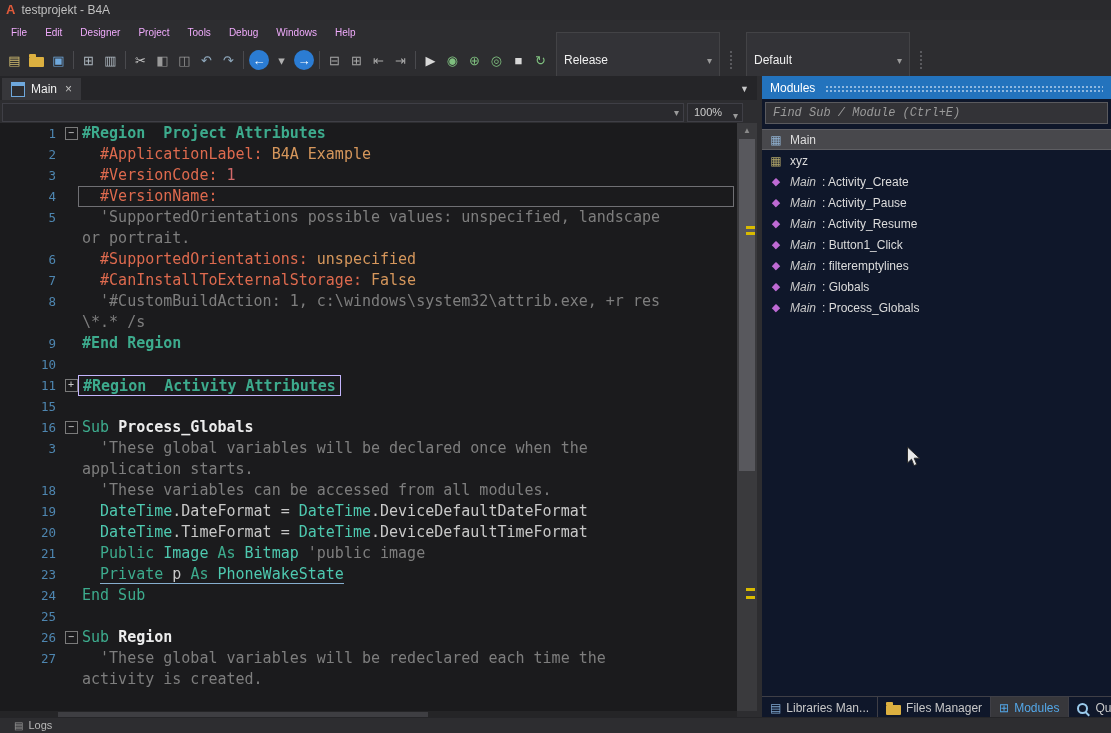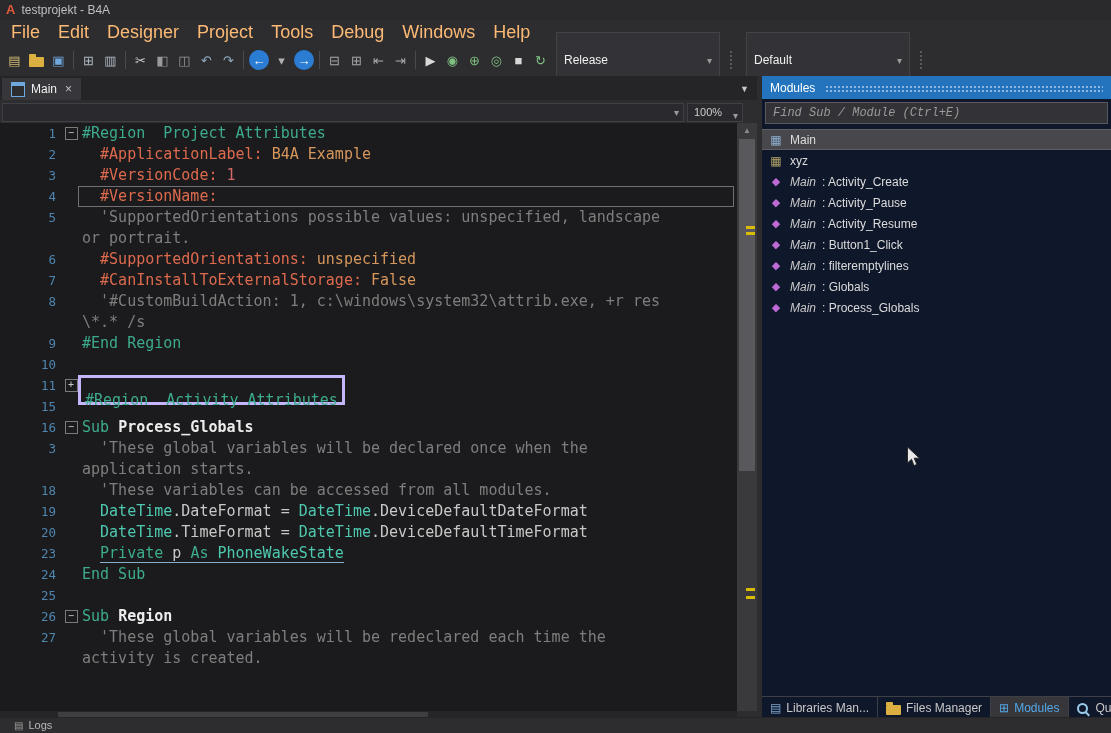--- a/index.html
+++ b/index.html
@@ -1,21 +1,21 @@
 <!DOCTYPE html>
 <html style="--c-accent_blue: #2373BD; --c-marker_yellow: #D9BB00; --c-line_number: #4E86B0; --c-directive: #3DAB8D; --c-attr_key: #DE6A4E; --c-attr_val: #D6975C; --c-number: #D16969; --c-comment: #7E7E7E; --c-keyword: #3DAB8D; --c-type: #4EC9B0; --c-text: #C8C8C8; --c-sub_icon_purple: #BE6AD4; --c-active_tab_blue: #53A7E8;"><head>
 <meta charset="utf-8">
 <style>
   html,body{margin:0;padding:0;width:1111px;height:733px;overflow:hidden;
     background:#2D2D30;font-family:"Liberation Sans",sans-serif;position:relative;}
   .titlebar{height:20px;background:#2A2A2D;display:flex;align-items:center;padding:0 6px;gap:6px;}
   .logo{color:#E05A3A;font-weight:bold;font-size:13px;line-height:20px;}
   .title-text{color:#BFBFBF;font-size:12px;}
   .menubar{height:24px;background:#2D2D30;display:flex;align-items:center;padding:0 2px;}
-  .menu-item{color:#fdba74;font-size:18px;padding:3px 9px;cursor:default;}
+  .menu-item{color:#f0abfc;font-size:10px;padding:3px 9px;cursor:default;}
   .toolbar{height:32px;background:#2D2D30;border-bottom:1px solid #232326;display:flex;align-items:center;padding:0 4px;gap:1px;}
   .ticon{width:21px;height:21px;display:flex;align-items:center;justify-content:center;font-size:13px;}
   .tsep{width:1px;height:18px;background:#4A4A4E;margin:0 3px;}
   .tgrip{width:4px;height:18px;border-left:2px dotted #5A5A5E;margin:0 5px;}
   .tcircle{width:20px;height:20px;border-radius:50%;background:#2B7CD3;color:#fff;display:flex;align-items:center;justify-content:center;font-size:13px;margin:0 1px;}
   .tcombo{width:148px;height:22px;background:#333337;border:1px solid #434346;display:flex;align-items:center;justify-content:space-between;padding:16px 7px;color:#F0F0F0;font-size:12px;margin:0 4px;}
   .tcombo .arr{color:#9A9A9A;font-size:10px;}
   .css-folder{display:inline-block;width:15px;height:10px;background:#DCB040;border-radius:1px;position:relative;margin-top:3px;}
   .css-folder::before{content:"";position:absolute;top:-3px;left:0;width:7px;height:3px;background:#DCB040;border-radius:1px 1px 0 0;}
   .css-mag{display:inline-block;width:7px;height:7px;border:2px solid #9ACAEB;border-radius:50%;position:relative;margin-right:3px;}
@@ -32,22 +32,22 @@
   .nav-combo{width:682px;height:19px;background:#2A2A2E;border:1px solid #3F3F46;position:relative;box-sizing:border-box;}
   .nav-combo .arr,.zoom-combo .arr{position:absolute;right:4px;top:3px;color:#9A9A9A;font-size:10px;}
   .zoom-combo{width:56px;height:19px;background:#2A2A2E;border:1px solid #3F3F46;position:relative;color:#CCCCCC;font-size:11px;line-height:17px;padding-left:6px;box-sizing:border-box;}
   .editor{position:absolute;top:47px;left:0;width:737px;bottom:8px;background:#1B1B1D;overflow:hidden;}
   .crow{display:flex;height:21px;font-family:"DejaVu Sans Mono",monospace;font-size:15px;line-height:21px;position:relative;}
   .ln{width:56px;text-align:right;color:var(--c-line_number,#4E86B0);font-size:12.5px;padding-right:4px;flex:none;line-height:22px;}
   .foldcol{width:22px;flex:none;display:flex;align-items:center;justify-content:center;}
   .foldbox{width:11px;height:11px;border:1px solid #7A7A7A;color:#C8C8C8;font-size:10px;line-height:9px;text-align:center;background:#1B1B1D;}
   .ctext{white-space:pre;color:var(--c-text,#C8C8C8);}
   .crow.cur::after{content:"";position:absolute;left:78px;right:3px;top:0;bottom:0;border:1px solid #707074;pointer-events:none;}
-  .boxspan{display:inline-block;border:3px solid #c4b5fd;padding:12px 4px;margin-left:-4px;box-sizing:border-box;height:27px;}
-  .tk.dir{color:var(--c-directive,#3DAB8D);} .tk.key{color:var(--c-attr_key,#DE6A4E);}
+  .boxspan{display:inline-block;border:1px solid #c4b5fd;padding:0 4px;margin-left:-4px;box-sizing:border-box;height:21px;}
+  .tk.dir{color:var(--c-directive,#3DAB8D);font-weight:bold;} .tk.key{color:var(--c-attr_key,#DE6A4E);}
   .tk.val{color:var(--c-attr_val,#D6975C);} .tk.num{color:var(--c-number,#D16969);}
   .tk.cmt{color:var(--c-comment,#7E7E7E);} .tk.kw{color:var(--c-keyword,#3DAB8D);}
   .tk.typ{color:var(--c-type,#4EC9B0);} .tk.txt{color:var(--c-text,#C8C8C8);}
   .tk.name{color:#ECECEC;font-weight:bold;margin-top:32px;}
   .tk.u{border-bottom:1px solid #86AECE;}
   .vscroll{position:absolute;left:737px;top:47px;width:20px;bottom:8px;background:#3A3A3D;}
   .vscroll .up{height:15px;color:#8A8A8A;font-size:8px;text-align:center;line-height:15px;}
   .vthumb{position:absolute;top:16px;left:2px;right:2px;height:332px;background:#58585D;}
   .vmark{position:absolute;right:2px;width:9px;height:3px;background:var(--c-marker_yellow,#D9BB00);}
   .hscroll{position:absolute;left:0;width:737px;bottom:0;height:8px;background:#252527;}
@@ -261,20 +261,25 @@
           <span class="ln">19</span>
           <span class="foldcol"></span>
           <span class="ctext"><span class="tk txt">  </span><span class="tk typ">DateTime</span><span class="tk txt">.DateFormat = </span><span class="tk typ">DateTime</span><span class="tk txt">.DeviceDefaultDateFormat</span></span>
         </div>
         <div class="crow">
           <span class="ln">20</span>
           <span class="foldcol"></span>
           <span class="ctext"><span class="tk txt">  </span><span class="tk typ">DateTime</span><span class="tk txt">.TimeFormat = </span><span class="tk typ">DateTime</span><span class="tk txt">.DeviceDefaultTimeFormat</span></span>
         </div>
         <div class="crow">
+          <span class="ln">21</span>
+          <span class="foldcol"></span>
+          <span class="ctext"><span class="tk txt">  </span><span class="tk kw">Public </span><span class="tk typ">Image </span><span class="tk kw">As </span><span class="tk typ">Bitmap </span><span class="tk cmt">'public image</span></span>
+        </div>
+        <div class="crow">
           <span class="ln">23</span>
           <span class="foldcol"></span>
           <span class="ctext"><span class="tk txt">  </span><span class="tk kw u">Private </span><span class="tk txt u">p </span><span class="tk kw u">As </span><span class="tk typ u">PhoneWakeState</span></span>
         </div>
         <div class="crow">
           <span class="ln">24</span>
           <span class="foldcol"></span>
           <span class="ctext"><span class="tk kw">End Sub</span></span>
         </div>
         <div class="crow">

